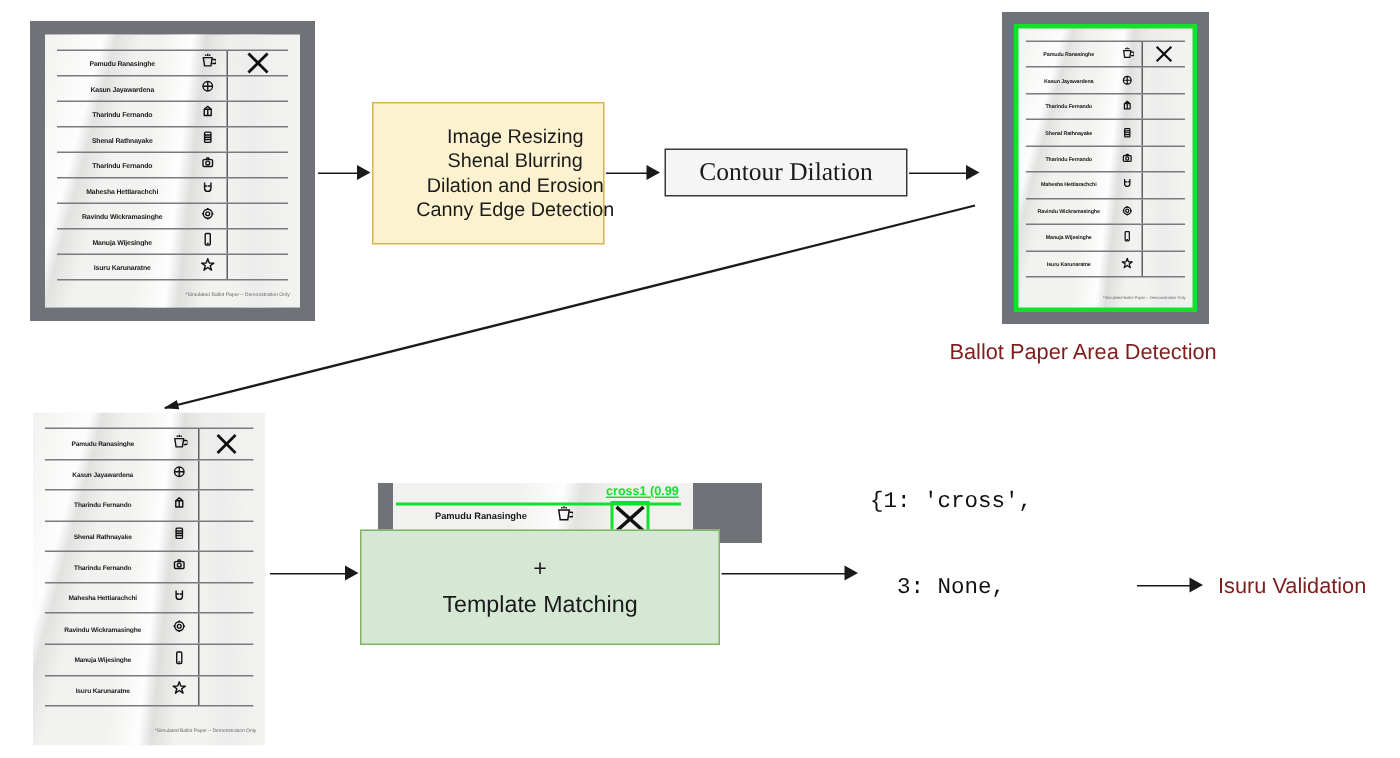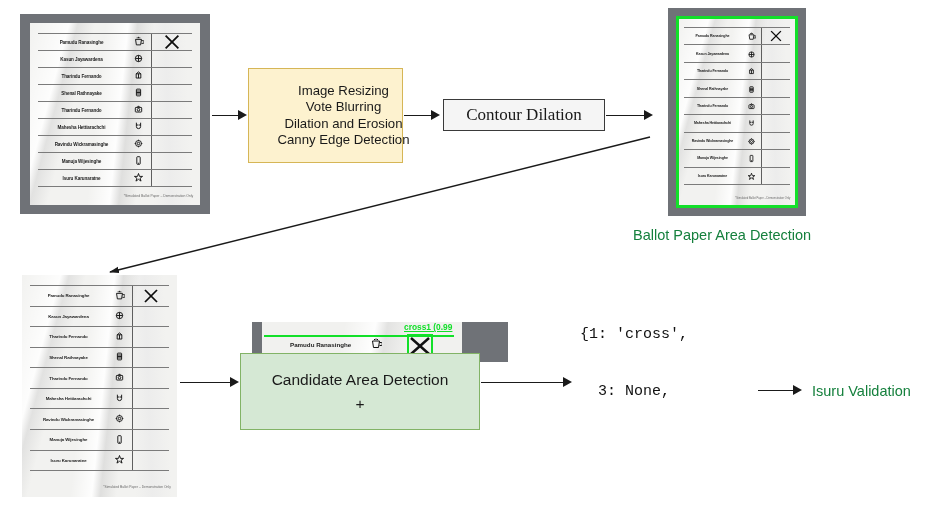--- a/index.html
+++ b/index.html
@@ -96,21 +96,21 @@
     width: 0; height: 0;
     border-top: 5px solid transparent;
     border-bottom: 5px solid transparent;
     border-left: 9px solid #1a1a1a;
   }
   .diag-svg { position: absolute; left: 0; top: 0; pointer-events: none; }
 
   
   .caption {
     position: absolute;
-    color: #15803d;
+    color: #7f1d1d;
     white-space: nowrap;
     font-family: "Liberation Sans", sans-serif;
   }
   .serif { font-family: "Liberation Serif", serif; }
   .mono {
     font-family: "Liberation Mono", monospace;
     color: #111;
     white-space: pre;
   }
   .final-out { position: absolute; }
@@ -235,21 +235,21 @@
           <div class="bmark" style="width: 40px;"></div>
         </div>
         <div style="flex: 0 0 0px; border-top: 1px solid rgb(123, 123, 123); width: 100%;"></div>
       </div>
     <div class="bfoot" style="bottom:7px; font-size:3.4px;">*Simulated Ballot Paper – Demonstration Only</div>
   </div>
 </div>
 
 <div class="abs procbox box-yellow" style="left:248px; top:68px; width:155px; height:95px; font-size:13.2px; line-height:16.4px;padding-left:36px;">
   <span class="line">Image Resizing</span>
-  <span class="line">Vote Blurring</span>
+  <span class="line">Shenal Blurring</span>
   <span class="line">Dilation and Erosion</span>
   <span class="line">Canny Edge Detection</span>
 </div>
 
 <div class="abs arrow-h" style="left:212px; top:115px; width:27px;"></div>
 <div class="abs arrow-head" style="left:238px; top:110px;"></div>
 
 <div class="abs arrow-h" style="left:404px; top:115px; width:29px;"></div>
 <div class="abs arrow-head" style="left:431px; top:110px;"></div>
 
@@ -485,22 +485,22 @@
   <div class="abs" style="left:156px; top:13px; width:24px; height:22px;">
     <svg width="24" height="22" viewBox="0 0 24 22" stroke="#111" stroke-width="2.4">
       <line x1="3" y1="3" x2="21" y2="19"></line>
       <line x1="21" y1="3" x2="3" y2="19"></line>
     </svg>
   </div>
   <div class="crop-label" style="left:152px; top:0px; font-size:8.4px;">cross1 (0.99</div>
 </div>
 
 <div class="abs procbox box-green" style="left:240px; top:353px; width:240px; height:77px; font-size:15.5px; line-height:24px;">
-  <span class="line">Candidate Area Detection</span>
   <span class="line">+</span>
+  <span class="line">Template Matching</span>
 </div>
 
 <div class="abs arrow-h" style="left:481px; top:382px; width:85px;"></div>
 <div class="abs arrow-head" style="left:563px; top:377px;"></div>
 
 <div class="final-out mono" style="left:580px; top:288px;">
   <span class="ln">{1: 'cross',</span>
   <span class="ln">  3: None,</span>
   
   

